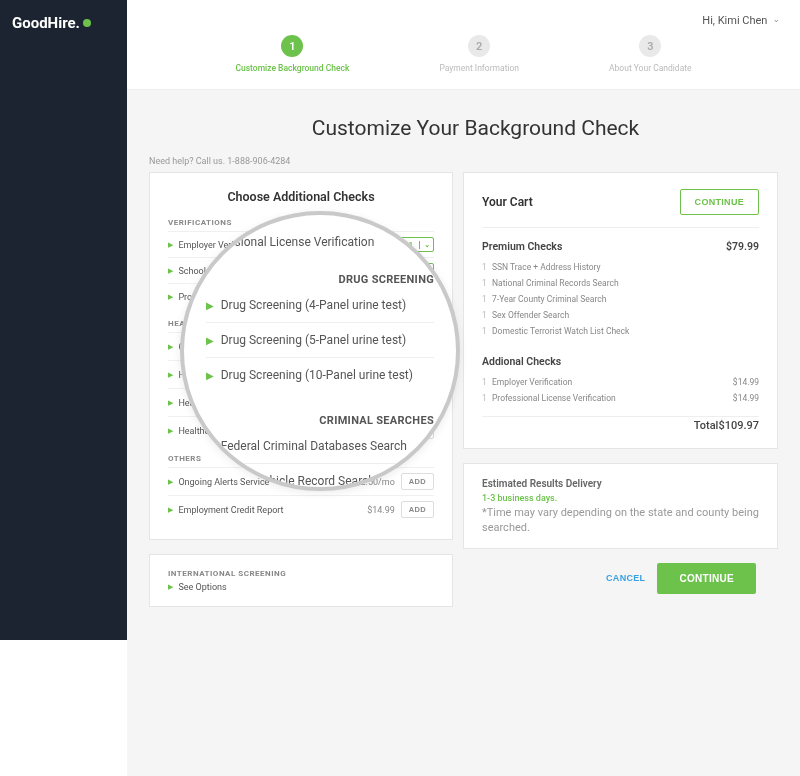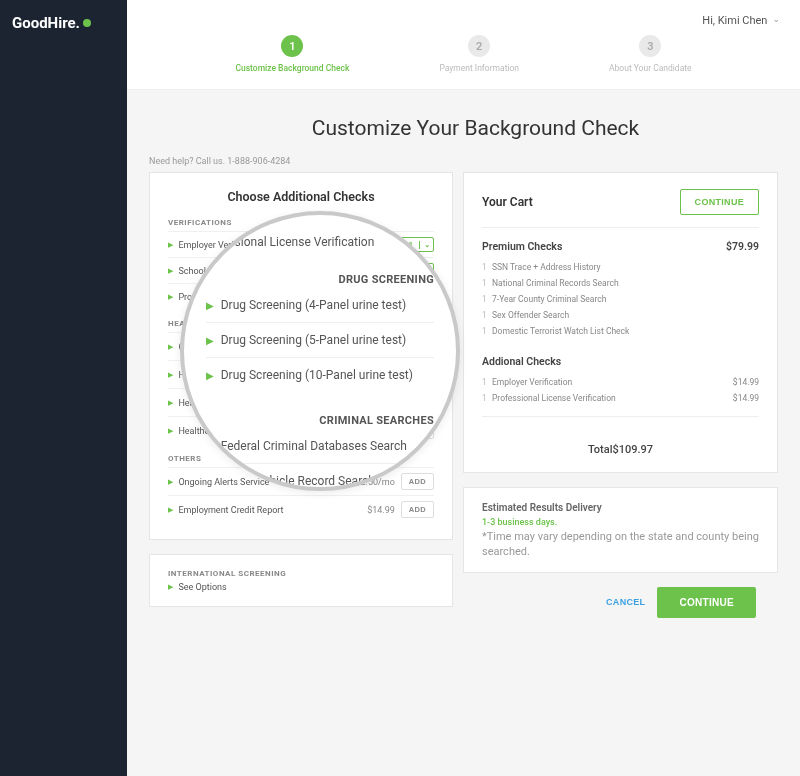--- a/index.html
+++ b/index.html
@@ -1,17 +1,17 @@
 <!DOCTYPE html>
 <html><head>
 <meta charset="utf-8">
 <style>
   * { box-sizing: border-box; margin: 0; padding: 0; }
   body { font-family: -apple-system, "Segoe UI", Roboto, Helvetica, Arial, sans-serif; background: #fff; width: 800px; height: 776px; overflow: hidden; position: relative; }
-  .sidebar { position: absolute; left: 0; top: 0; width: 127px; height: 776px; background: #1b2430; }
+  .sidebar { position: absolute; left: 0; top: 0; width: 127px; height: 640px; background: #1b2430; }
   .logo { color: #fff; font-weight: 700; font-size: 15px; padding: 14px 12px; display: flex; align-items: center; }
   .logo-dot { display: inline-block; margin-left: 3px; width: 8px; height: 8px; border-radius: 50%; background: #6cc24a; }
   .main { position: absolute; left: 127px; top: 0; right: 0; bottom: 0; background: #f5f5f5; }
   .topbar { display: flex; justify-content: flex-end; padding: 14px 20px 4px; font-size: 11px; color: #555; background: #fff; }
   .topbar .caret { margin-left: 5px; font-size: 9px; color: #999; }
   .steps { display: flex; justify-content: center; gap: 90px; padding: 4px 0 16px; background: #fff; border-bottom: 1px solid #eee; }
   .step { text-align: center; }
   .step-circle { width: 22px; height: 22px; border-radius: 50%; margin: 0 auto 6px; display: flex; align-items: center; justify-content: center; font-size: 11px; font-weight: 600; }
   .step-circle.active { background: #6cc24a; color: #fff; }
   .step-circle.inactive { background: #e9e9e9; color: #aaa; }
@@ -37,21 +37,21 @@
   .qty-sel .caret2 { font-size: 7px; border-left: 1px solid #6cc24a; padding-left: 4px; }
   .intl-panel { padding: 14px 18px; }
   .intl-panel .cat-hdr { margin-top: 0; }
   .intl-link { font-size: 9px; color: #555; display:flex; align-items:center; gap:5px; margin-top:4px; }
   .cart-head { display: flex; justify-content: space-between; align-items: center; margin-bottom: 12px; }
   .cart-title { font-size: 12px; color: #333; font-weight: 600; }
   .cont-outline { border: 1px solid #6cc24a; color: #6cc24a; background: #fff; font-size: 9px; font-weight: 700; letter-spacing: .3px; padding: 7px 14px; border-radius: 2px; }
   .cart-sec-hdr { font-size: 10.5px; font-weight: 600; color: #444; display: flex; justify-content: space-between; margin: 8px 0 6px; }
   .cart-item { display: flex; justify-content: space-between; font-size: 8.5px; color: #888; padding: 3px 0; }
   .cart-item span:first-child::before { content: "1"; display:inline-block; width:10px; color:#bbb; }
-  .cart-total { display: flex; justify-content: center; font-size: 11px; color: #444; font-weight: 500; border-top: 1px solid #eee; padding-top: 26px; margin-top: 10px; }
+  .cart-total { display: flex; justify-content: flex-end; font-size: 11px; color: #444; font-weight: 500; border-top: 1px solid #eee; padding-top: 2px; margin-top: 10px; }
   .delivery-panel .panel-inner { padding: 14px 18px 12px; }
   .del-hdr { font-size: 10px; color: #666; font-weight: 600; margin-bottom: 4px; }
   .del-days { font-size: 9px; color: #6cc24a; font-weight: 500; margin-bottom: 2px; }
   .del-note { font-size: 11px; color: #999; line-height: 1.4; }
   .bottom-actions { display: flex; justify-content: flex-end; gap: 12px; align-items: center; padding: 0 22px; }
   .cancel-btn { color: #3aa0e0; font-size: 9px; font-weight: 700; letter-spacing:.3px; background:none; border:none; }
   .cont-solid { background: #6cc24a; color: #fff; border: none; font-size: 10px; font-weight: 700; letter-spacing: .3px; padding: 10px 22px; border-radius: 2px; }
 
   
   .magnifier { position: absolute; left: 180px; top: 211px; width: 280px; height: 280px; border-radius: 50%; border: 4px solid #c9c9c9; background: #fff; box-shadow: 0 2px 8px rgba(0,0,0,.08); overflow: hidden; }

